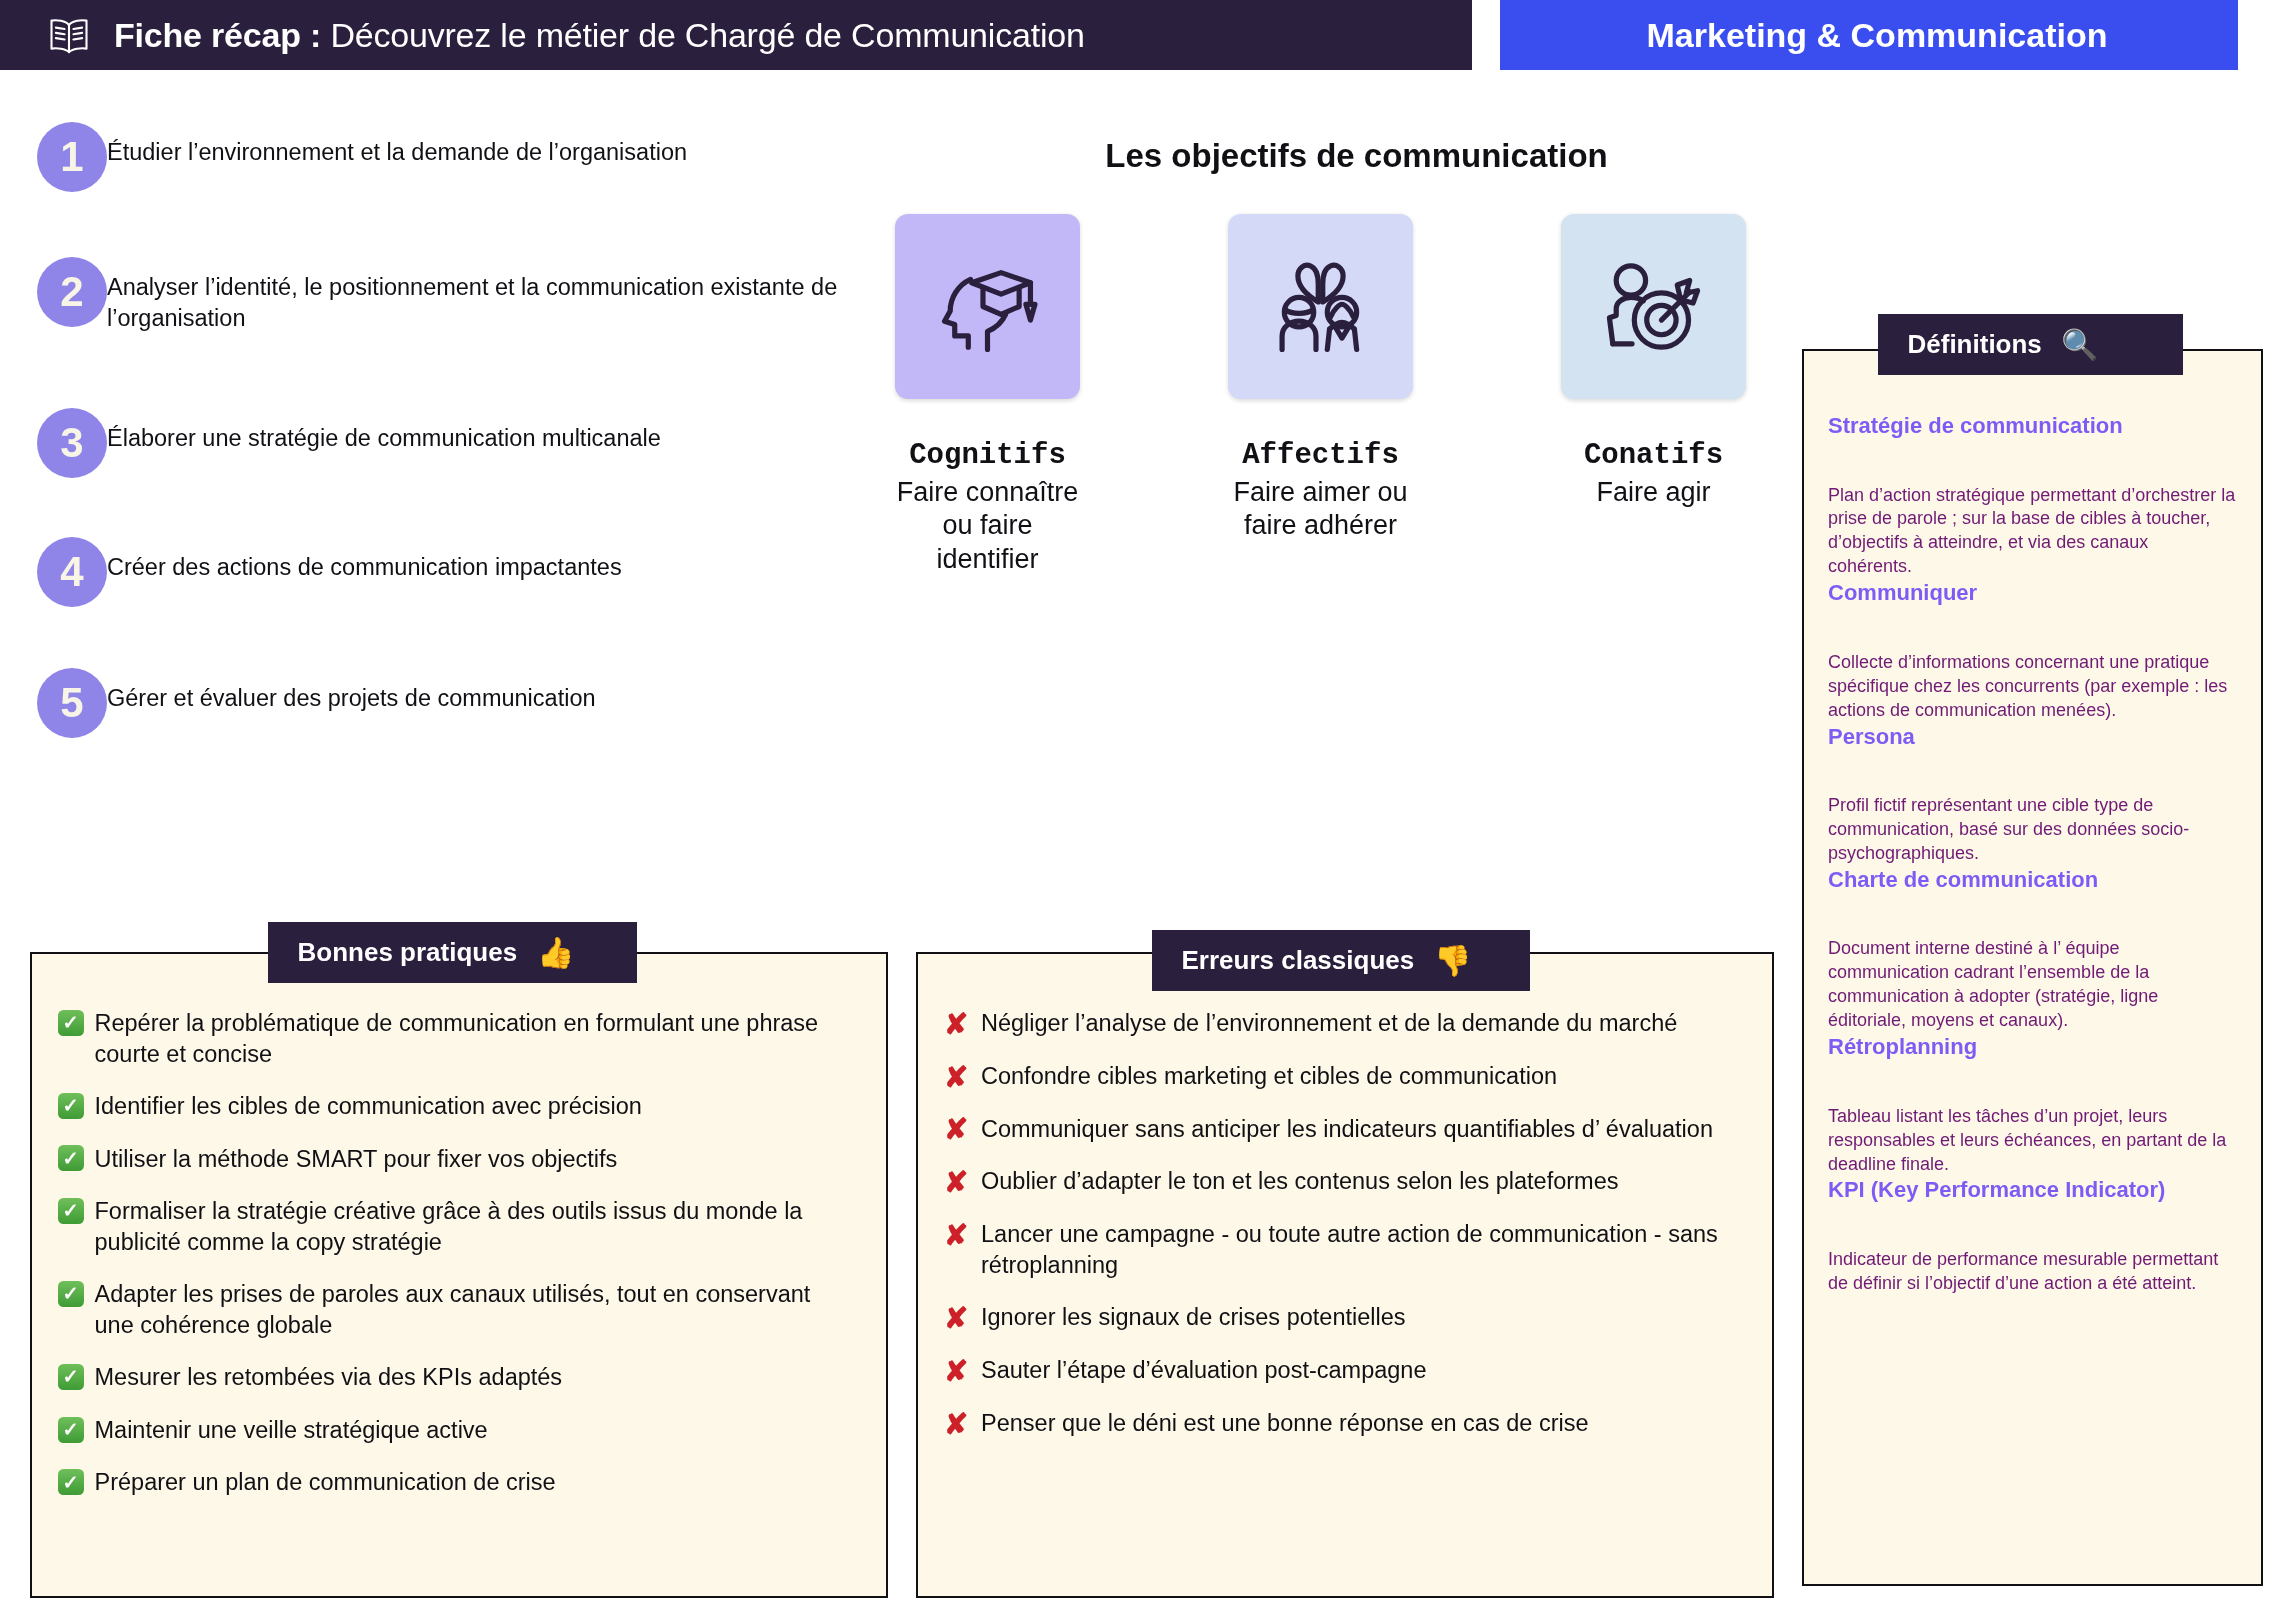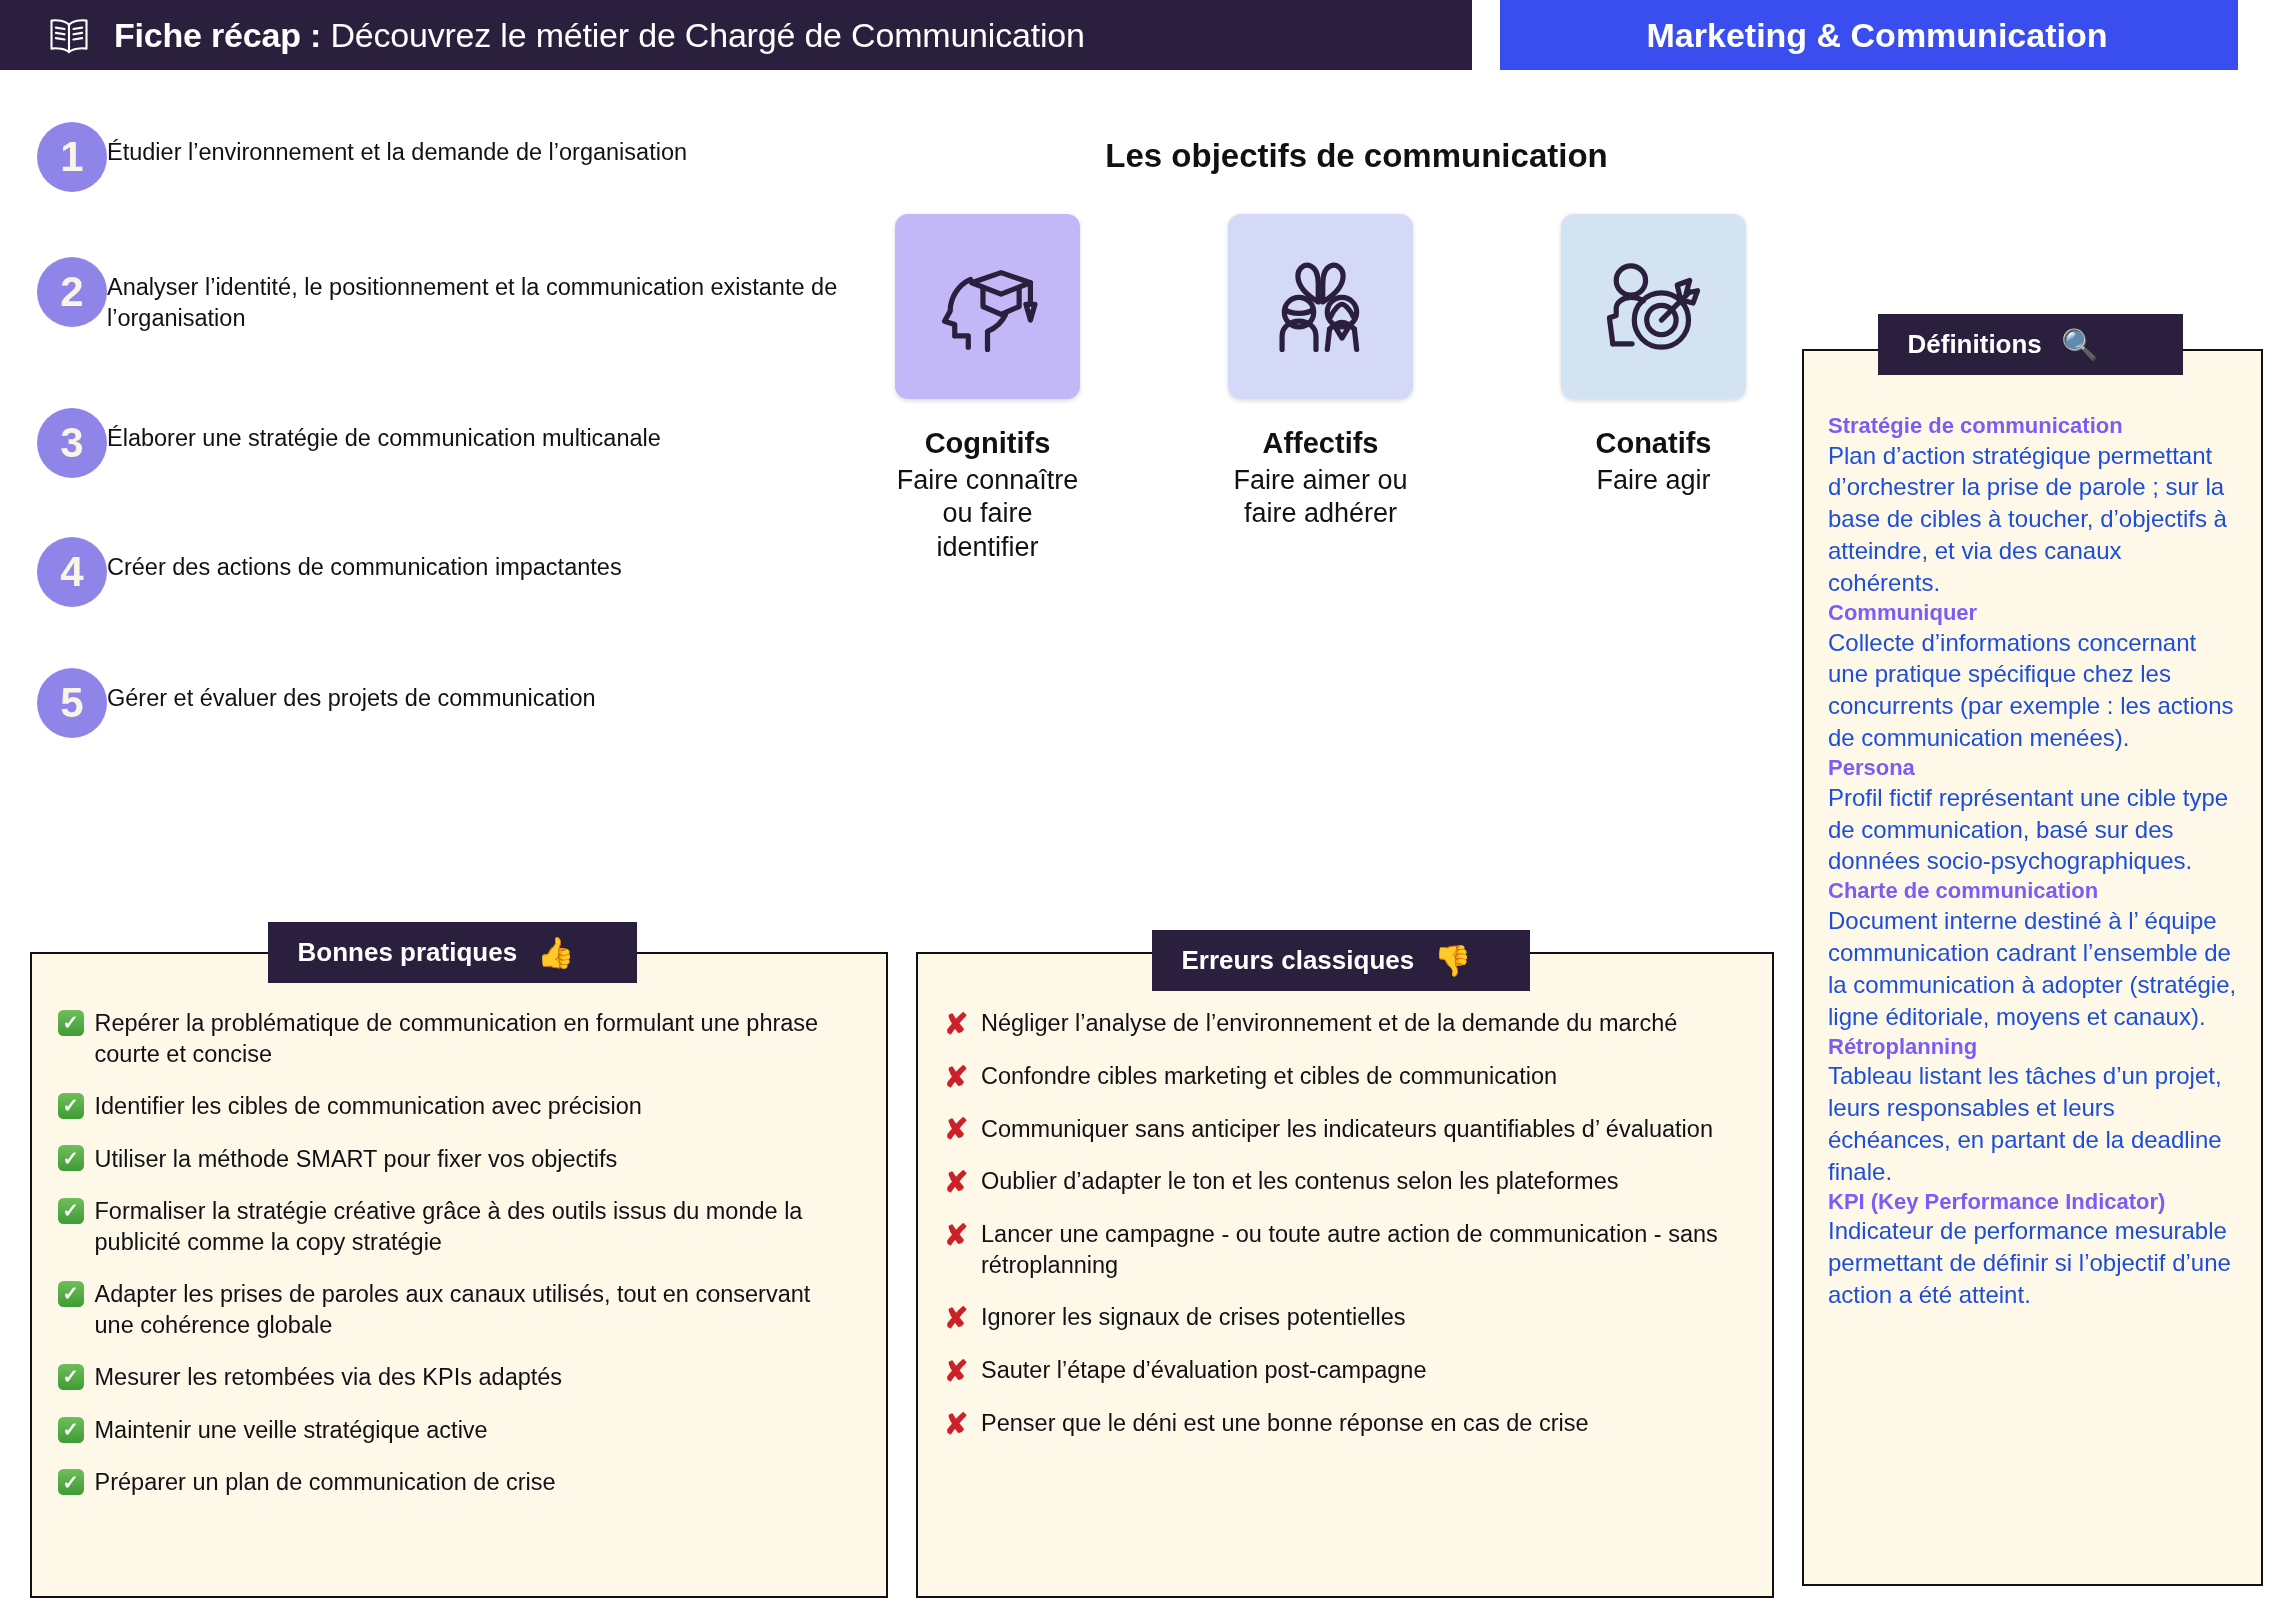--- a/index.html
+++ b/index.html
@@ -61,22 +61,22 @@
   }
   .obj-cards { position: absolute; left: 895px; top: 214px; display: flex; gap: 148px; }
   .obj-card { width: 185px; display: flex; flex-direction: column; align-items: center; }
   .obj-tile {
     width: 185px; height: 185px; border-radius: 13px;
     display: flex; align-items: center; justify-content: center;
     box-shadow: 0 1.8px 4.6px rgba(0,0,0,0.14);
   }
   .obj-tile svg { width: 113px; height: 113px; }
   .obj-label {
-    margin-top: 28px; font-size: 29px; font-weight: bold;
-    color: #111015; text-align: center; white-space: nowrap;
+    margin-top: 40px; font-size: 29px; font-weight: bold;
+    color: #111015; text-align: center; white-space: nowrap; font-family: Liberation Mono, monospace;
   }
   .obj-sub {
     margin-top: 3.7px; font-size: 27px; color: #111015;
     text-align: center; line-height: 1.24;
   }
 
   
   .panel {
     position: absolute;
     background: #fdf8e7;
@@ -112,22 +112,23 @@
 
   
   .def-panel { left: 1802px; top: 349px; width: 461px; height: 1237px; }
   .def-tab { left: 1878px; top: 314px; width: 305px; }
   .def-body { padding: 61px 24px 18.5px 24px; }
   .def-term {
     font-size: 22px; font-weight: bold; color: #7d5cf6;
     line-height: 1.25;
   }
   .def-desc {
-    font-size: 24px; color: #1d4ed8; line-height: 1.33;
+    font-size: 18px; color: #701a75; line-height: 1.33;
     margin-bottom: 23px;
+    margin-top: 44px;
   }
   .def-desc:last-child { margin-bottom: 0; }
 
   .good-panel { left: 29.5px; top: 952px; width: 858px; height: 646px; }
   .good-tab  { left: 268px; top: 922px; width: 369px; }
   .bad-panel { left: 916px; top: 952px; width: 858px; height: 646px; }
   .bad-tab   { left: 1152px; top: 930px; width: 378px; }
 </style>
 </head>
 <body>

